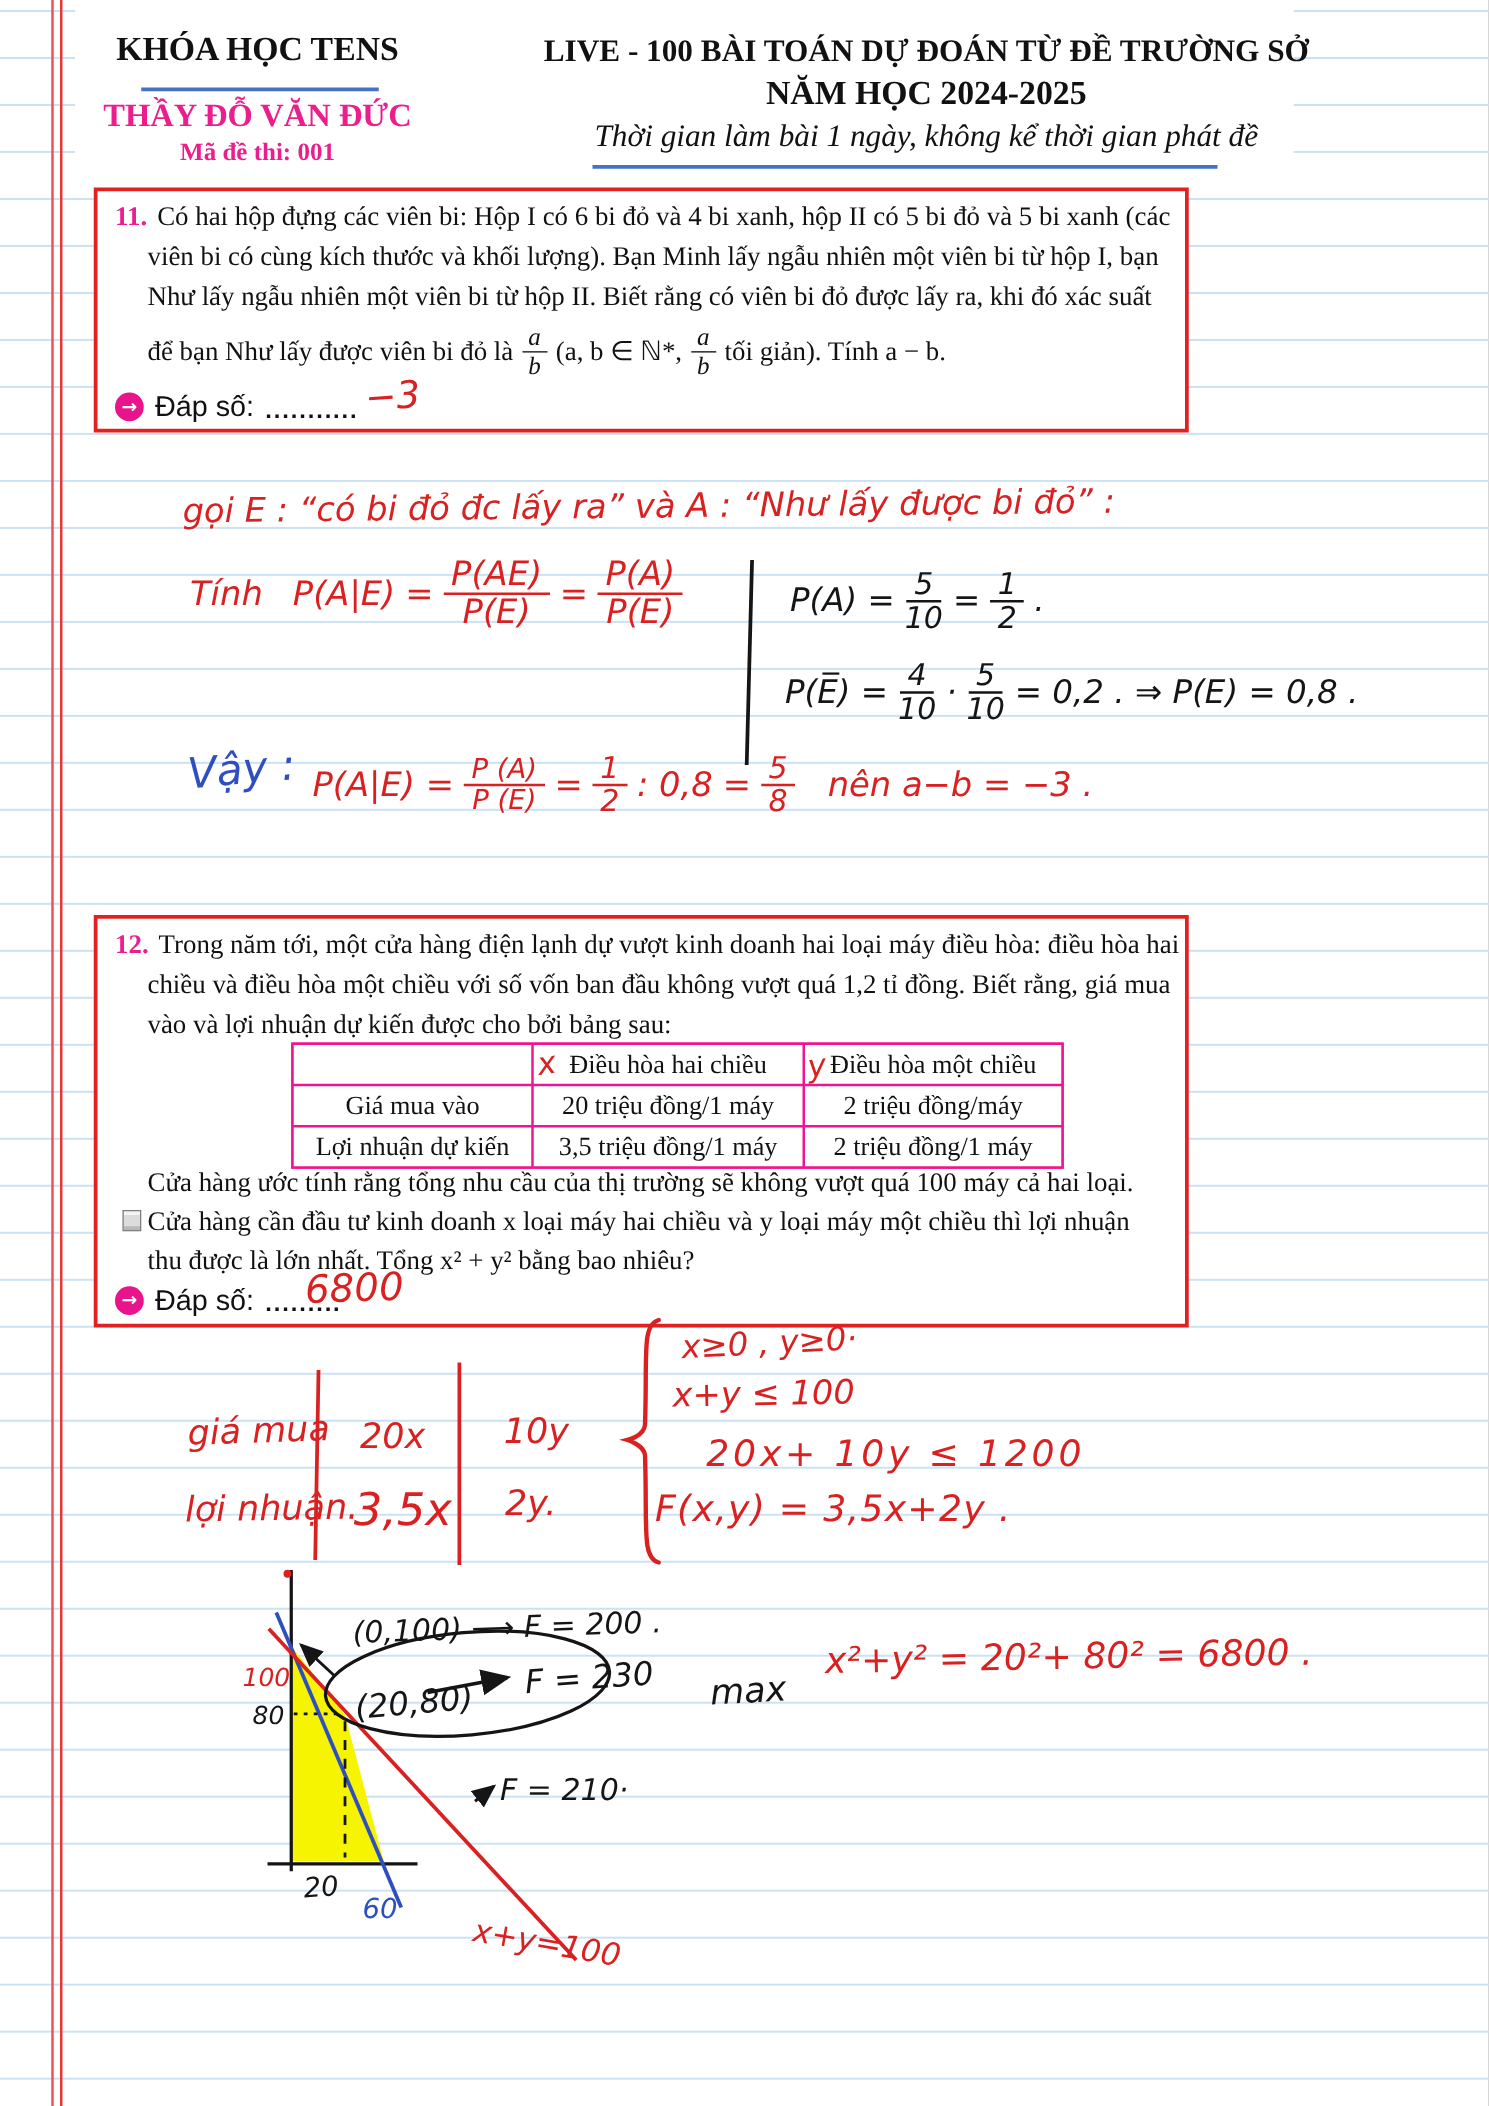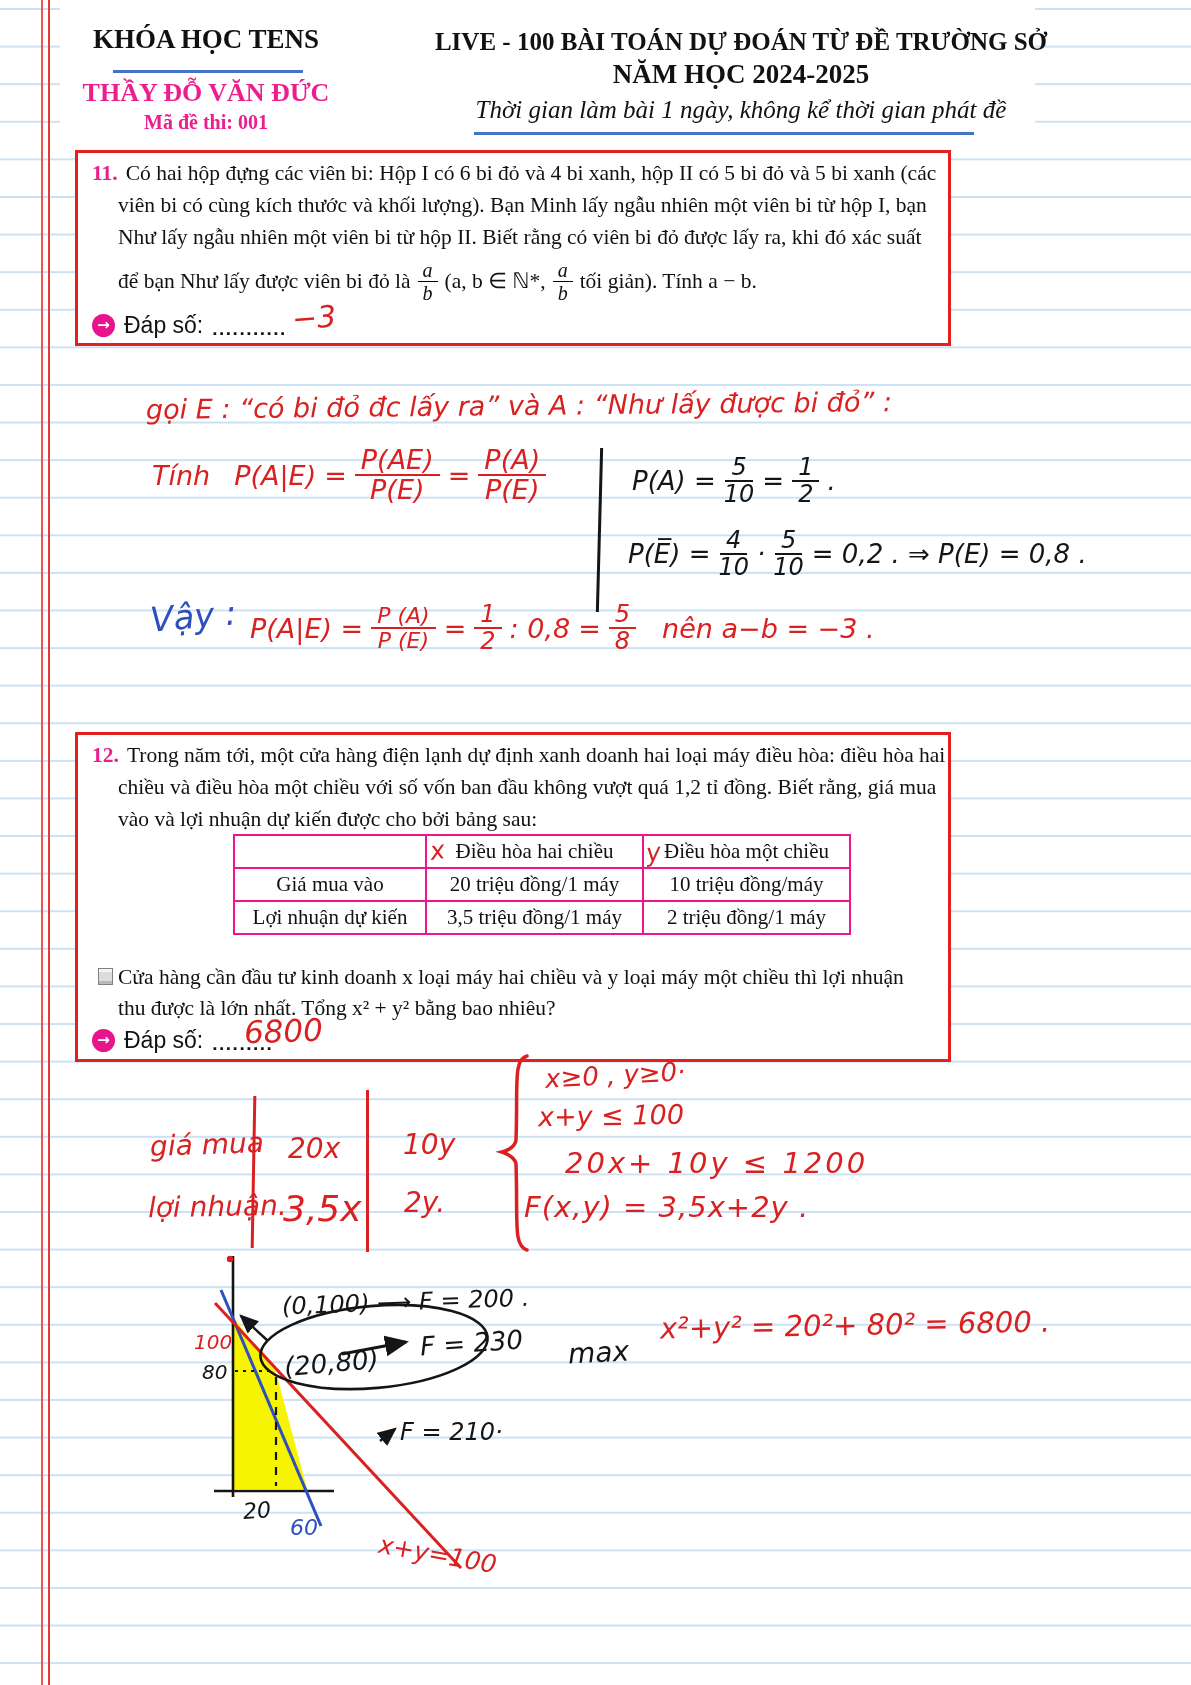--- a/index.html
+++ b/index.html
@@ -159,43 +159,44 @@
     <span class="frac hwfrac" style="font-size:24px">
         <span class="num">5</span>
         <span>8</span>
       </span>
     <span style="width:10px"></span>
     <span>nên  a−b = −3 .</span>
   </div>
 
   <div class="qbox" style="top:732px;height:330px">
     <div class="qline first" style="top:5px">
-      <span class="qnum">12.</span><span>Trong năm tới, một cửa hàng điện lạnh dự định xanh doanh hai loại máy điều hòa: điều hòa hai</span>
+      <span class="qnum">12.</span><span>Trong năm tới, một cửa hàng điện lạnh dự vượt kinh doanh hai loại máy điều hòa: điều hòa hai</span>
     </div>
     <div class="qline" style="top:37px">chiều và điều hòa một chiều với số vốn ban đầu không vượt quá 1,2 tỉ đồng. Biết rằng, giá mua</div>
     <div class="qline" style="top:69px">vào và lợi nhuận dự kiến được cho bởi bảng sau:</div>
 
     <div class="ptable" style="left:155px;top:99px">
       <div class="cell"></div>
       <div class="cell">
         <span class="hw red" style="position:absolute;left:3px;top:0px;font-size:25px;transform:rotate(-8deg)">x</span>
         <span>Điều hòa hai chiều</span>
       </div>
       <div class="cell">
         <span class="hw red" style="position:absolute;left:2px;top:2px;font-size:25px;transform:rotate(-6deg)">y</span>
         <span>Điều hòa một chiều</span>
       </div>
       <div class="cell">Giá mua vào</div>
       <div class="cell">20 triệu đồng/1 máy</div>
-      <div class="cell">10 triệu đồng/máy</div>
+      <div class="cell">2 triệu đồng/máy</div>
       <div class="cell">Lợi nhuận dự kiến</div>
       <div class="cell">3,5 triệu đồng/1 máy</div>
       <div class="cell">2 triệu đồng/1 máy</div>
     </div>
 
+    <div class="qline" style="top:196px">Cửa hàng ước tính rằng tổng nhu cầu của thị trường sẽ không vượt quá 100 máy cả hai loại.</div>
     <div class="note-icon" style="left:20px;top:233px"></div>
     <div class="qline" style="top:227px">Cửa hàng cần đầu tư kinh doanh x loại máy hai chiều và y loại máy một chiều thì lợi nhuận</div>
     <div class="qline" style="top:258px">thu được là lớn nhất. Tổng x² + y² bằng bao nhiêu?</div>
 
     <div class="ansline" style="top:290px">
       <span class="ans-icon">
           <span>→</span>
         </span>
       <span>Đáp số:</span>
       <span class="dots">.........</span>

